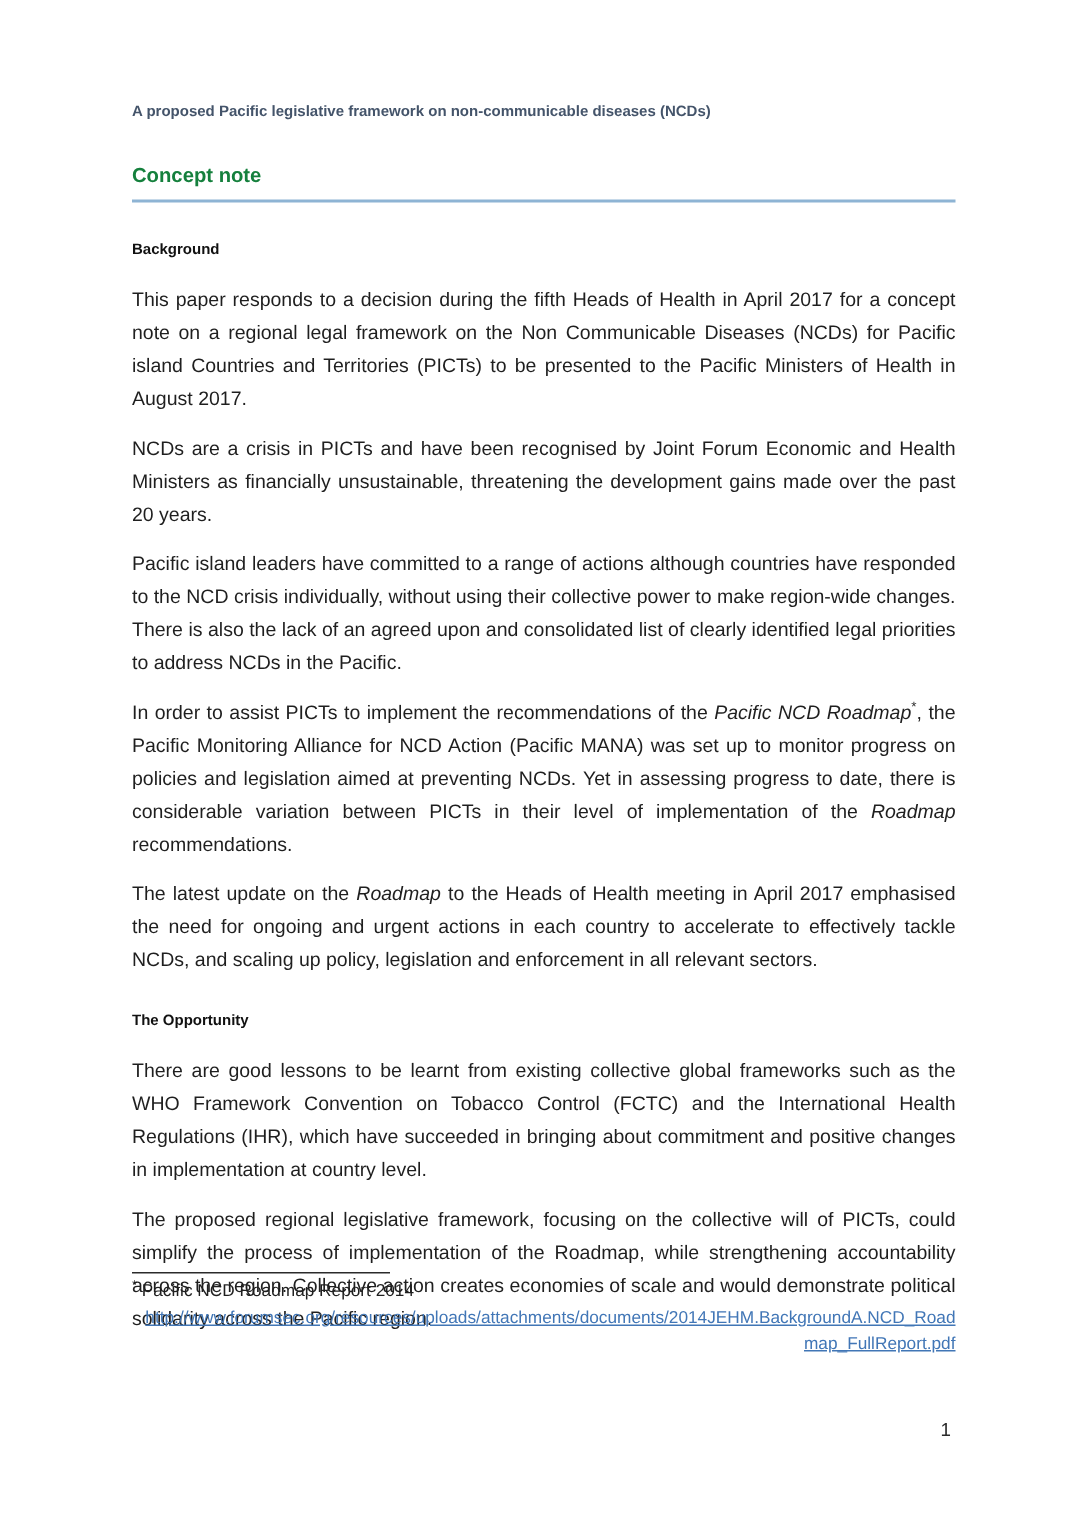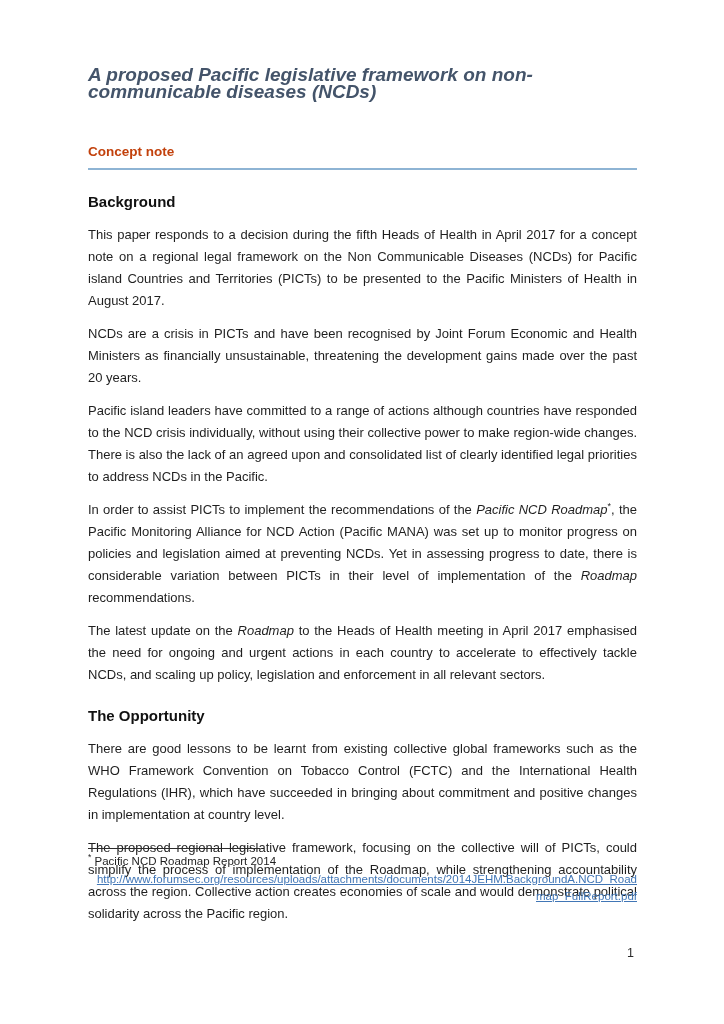--- a/index.html
+++ b/index.html
@@ -14,40 +14,39 @@
     background: #ffffff;
     font-family: "Liberation Sans", "DejaVu Sans", sans-serif;
     color: #1f1f1f;
     overflow: hidden;
     box-sizing: border-box;
   }
   .content {
     padding: 66px 87px 0 88px;
   }
   .doc-title {
-    font-size: 19px;
+    font-size: 10px;
     font-weight: bold;
     color: #44546a;
-    margin: 0 0 44px 0;
+    margin: 0 0 26px 0;
     line-height: 17px;
-    font-style: italic;
   }
   .subtitle-block {
     border-bottom: 2px solid #8eb4d4;
     padding-bottom: 8px;
     margin-bottom: 24px;
   }
   .doc-subtitle {
     font-size: 13.5px;
     font-weight: bold;
-    color: #c2410c;
+    color: #15803d;
     line-height: 16px;
   }
   .section-heading {
-    font-size: 15px;
+    font-size: 10px;
     font-weight: bold;
     color: #111111;
     margin: 22px 0 14px 0;
     line-height: 16px;
   }
   .para {
     font-size: 13px;
     line-height: 22px;
     text-align: justify;
     margin: 0 0 11px 0;

